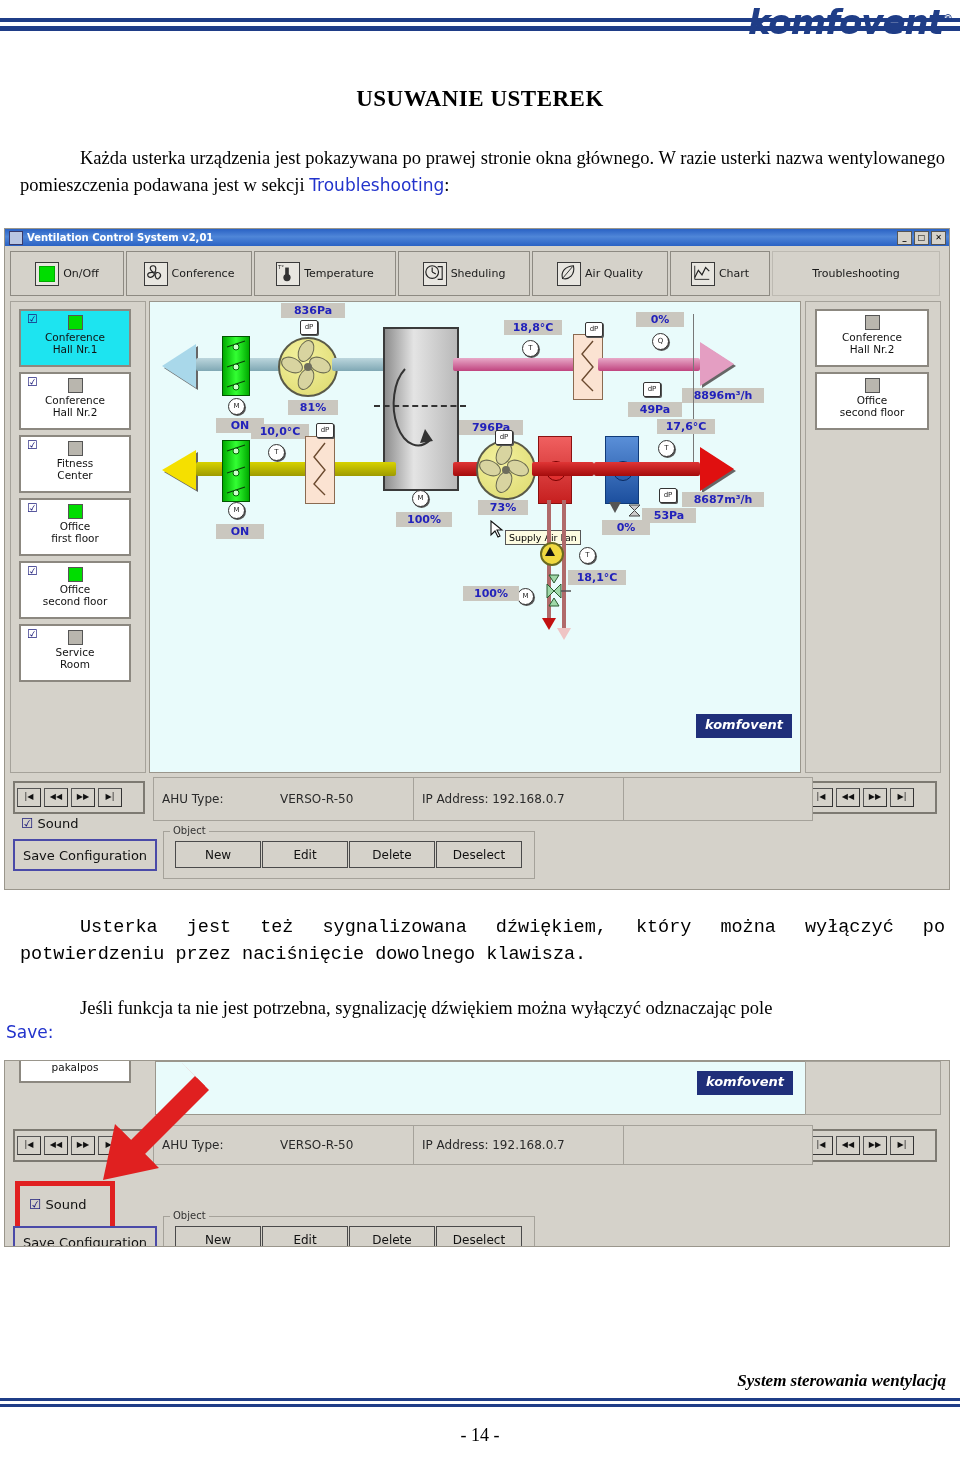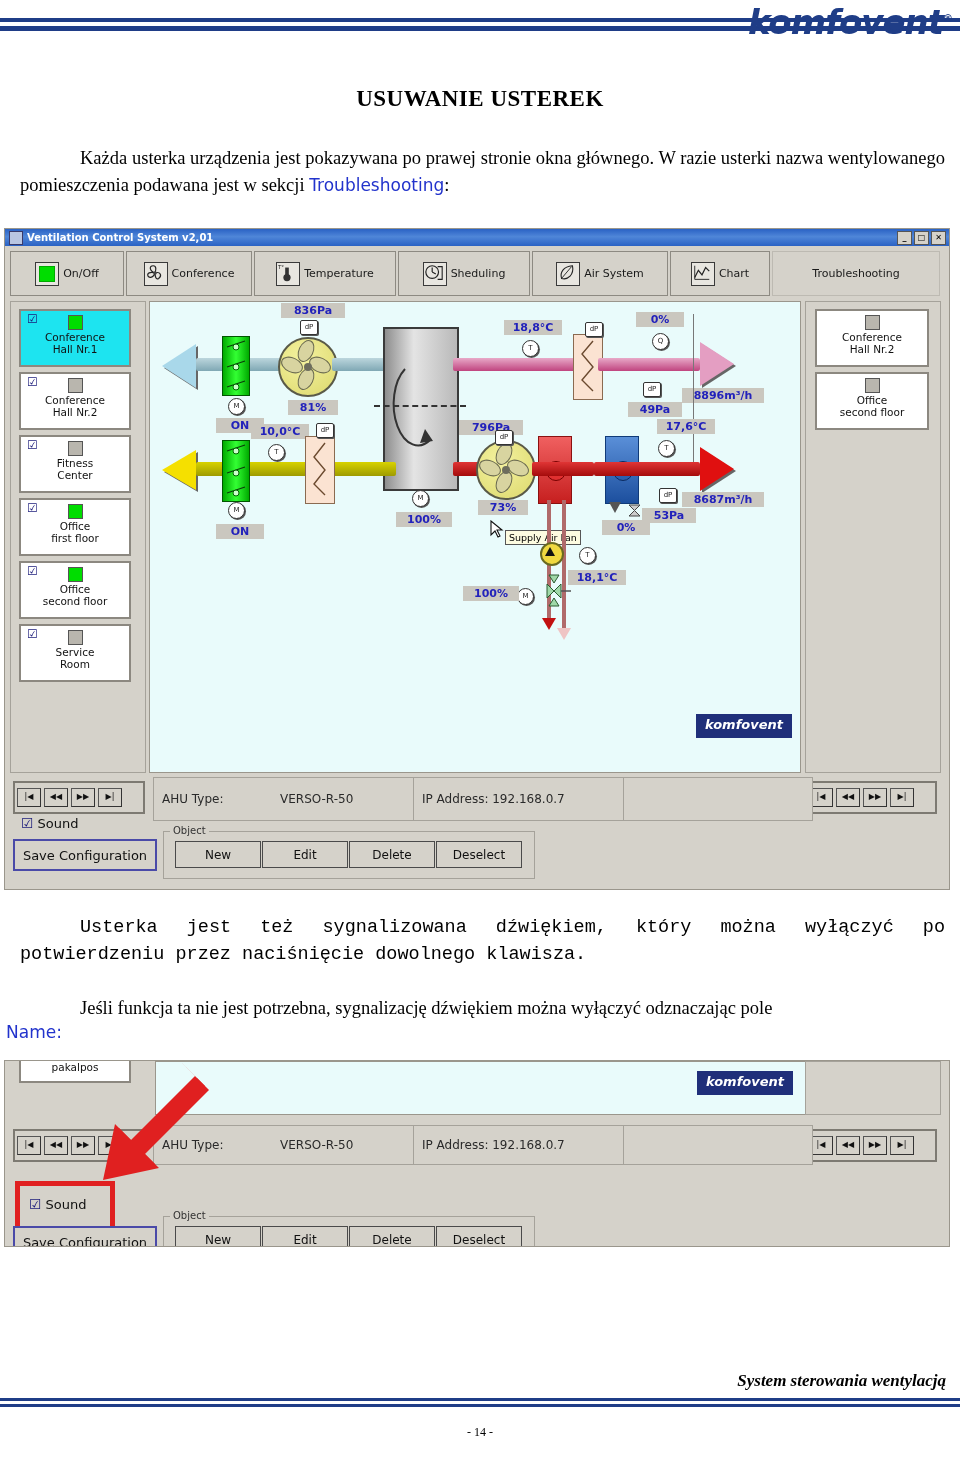--- a/index.html
+++ b/index.html
@@ -93,21 +93,21 @@
             display:flex;align-items:center;gap:4px;}
   .soundchk .mark{color:#1b1b7a;font-weight:bold;font-size:14px;}
 
   .redbox{position:absolute;border:5px solid #e02020;}
   .arrow-red{position:absolute;}
 
   
   .ftr-txt{position:absolute;right:14px;top:1371px;font-size:17px;font-weight:bold;font-style:italic;}
   .ftr-r1{position:absolute;left:0;top:1398px;width:960px;height:3px;background:#1f3d87;}
   .ftr-r2{position:absolute;left:0;top:1404px;width:960px;height:3px;background:#1f3d87;}
-  .pageno{position:absolute;left:0;top:1425px;width:960px;text-align:center;font-size:12px;}
+  .pageno{position:absolute;left:0;top:1425px;width:960px;text-align:center;font-size:18px;}
 </style>
 </head>
 <body>
 
 <div class="hdr">
   <div class="rule1"></div>
   <div class="rule2"></div>
   <div class="logo"><span>komfovent</span><sup>®</sup></div>
 </div>
 
@@ -165,21 +165,21 @@
       </span>
       <span>Sheduling</span>
     </div>
     <div class="tb-item" style="width:122px;">
       <span class="ic">
         <svg viewBox="0 0 22 22" width="20" height="20">
             <path d="M17 3 C7 4,3 10,5 17 C12 19,19 13,17 3Z" fill="none" stroke="#222" stroke-width="1.2"></path>
         <path d="M16 4 L5 17" stroke="#222" stroke-width="1"></path>
           </svg>
       </span>
-      <span>Air System</span>
+      <span>Air Quality</span>
     </div>
     <div class="tb-item" style="width:86px;">
       <span class="ic">
         <svg viewBox="0 0 22 22" width="20" height="20">
             <path d="M3 16 L7 8 L11 13 L15 5 L19 9" fill="none" stroke="#222" stroke-width="1.3"></path>
         <path d="M3 3 V18 H19" fill="none" stroke="#222" stroke-width="1"></path>
           </svg>
       </span>
       <span>Chart</span>
     </div>
@@ -448,21 +448,21 @@
     <span class="glab">Object</span>
   </div>
   <div class="btn" style="left:170px;top:612px;width:84px;height:25px;">New</div>
   <div class="btn" style="left:257px;top:612px;width:84px;height:25px;">Edit</div>
   <div class="btn" style="left:344px;top:612px;width:84px;height:25px;">Delete</div>
   <div class="btn" style="left:431px;top:612px;width:84px;height:25px;">Deselect</div>
 </div>
 
 <div class="para" id="p2">Usterka jest też sygnalizowana dźwiękiem, który można wyłączyć po potwierdzeniu przez naciśnięcie dowolnego klawisza.</div>
 <div class="para" id="p3">Jeśli funkcja ta nie jest potrzebna, sygnalizację dźwiękiem można wyłączyć odznaczając pole</div>
-<div class="lbl-sound">Name:</div>
+<div class="lbl-sound">Save:</div>
 
 <div class="win" id="win2" style="left:4px;top:1060px;width:944px;height:185px;">
 
   <div style="position:absolute;left:0;top:0;width:944px;height:60px;background:#d5d2ca;"></div>
   <div style="position:absolute;left:150px;top:0;width:650px;height:52px;background:#e9fbfb;border:1px solid #9a968c;"></div>
   <div class="card" style="left:14px;top:-12px;width:108px;height:30px;overflow:hidden;">
     <span style="position:absolute;left:0;right:0;top:10px;">pakalpos</span>
   </div>
   <div class="kf-badge" style="left:692px;top:10px;width:96px;height:24px;">komfovent</div>
   <div style="position:absolute;left:800px;top:0;width:134px;height:52px;background:#d5d2ca;border:1px solid #a5a29a;"></div>

